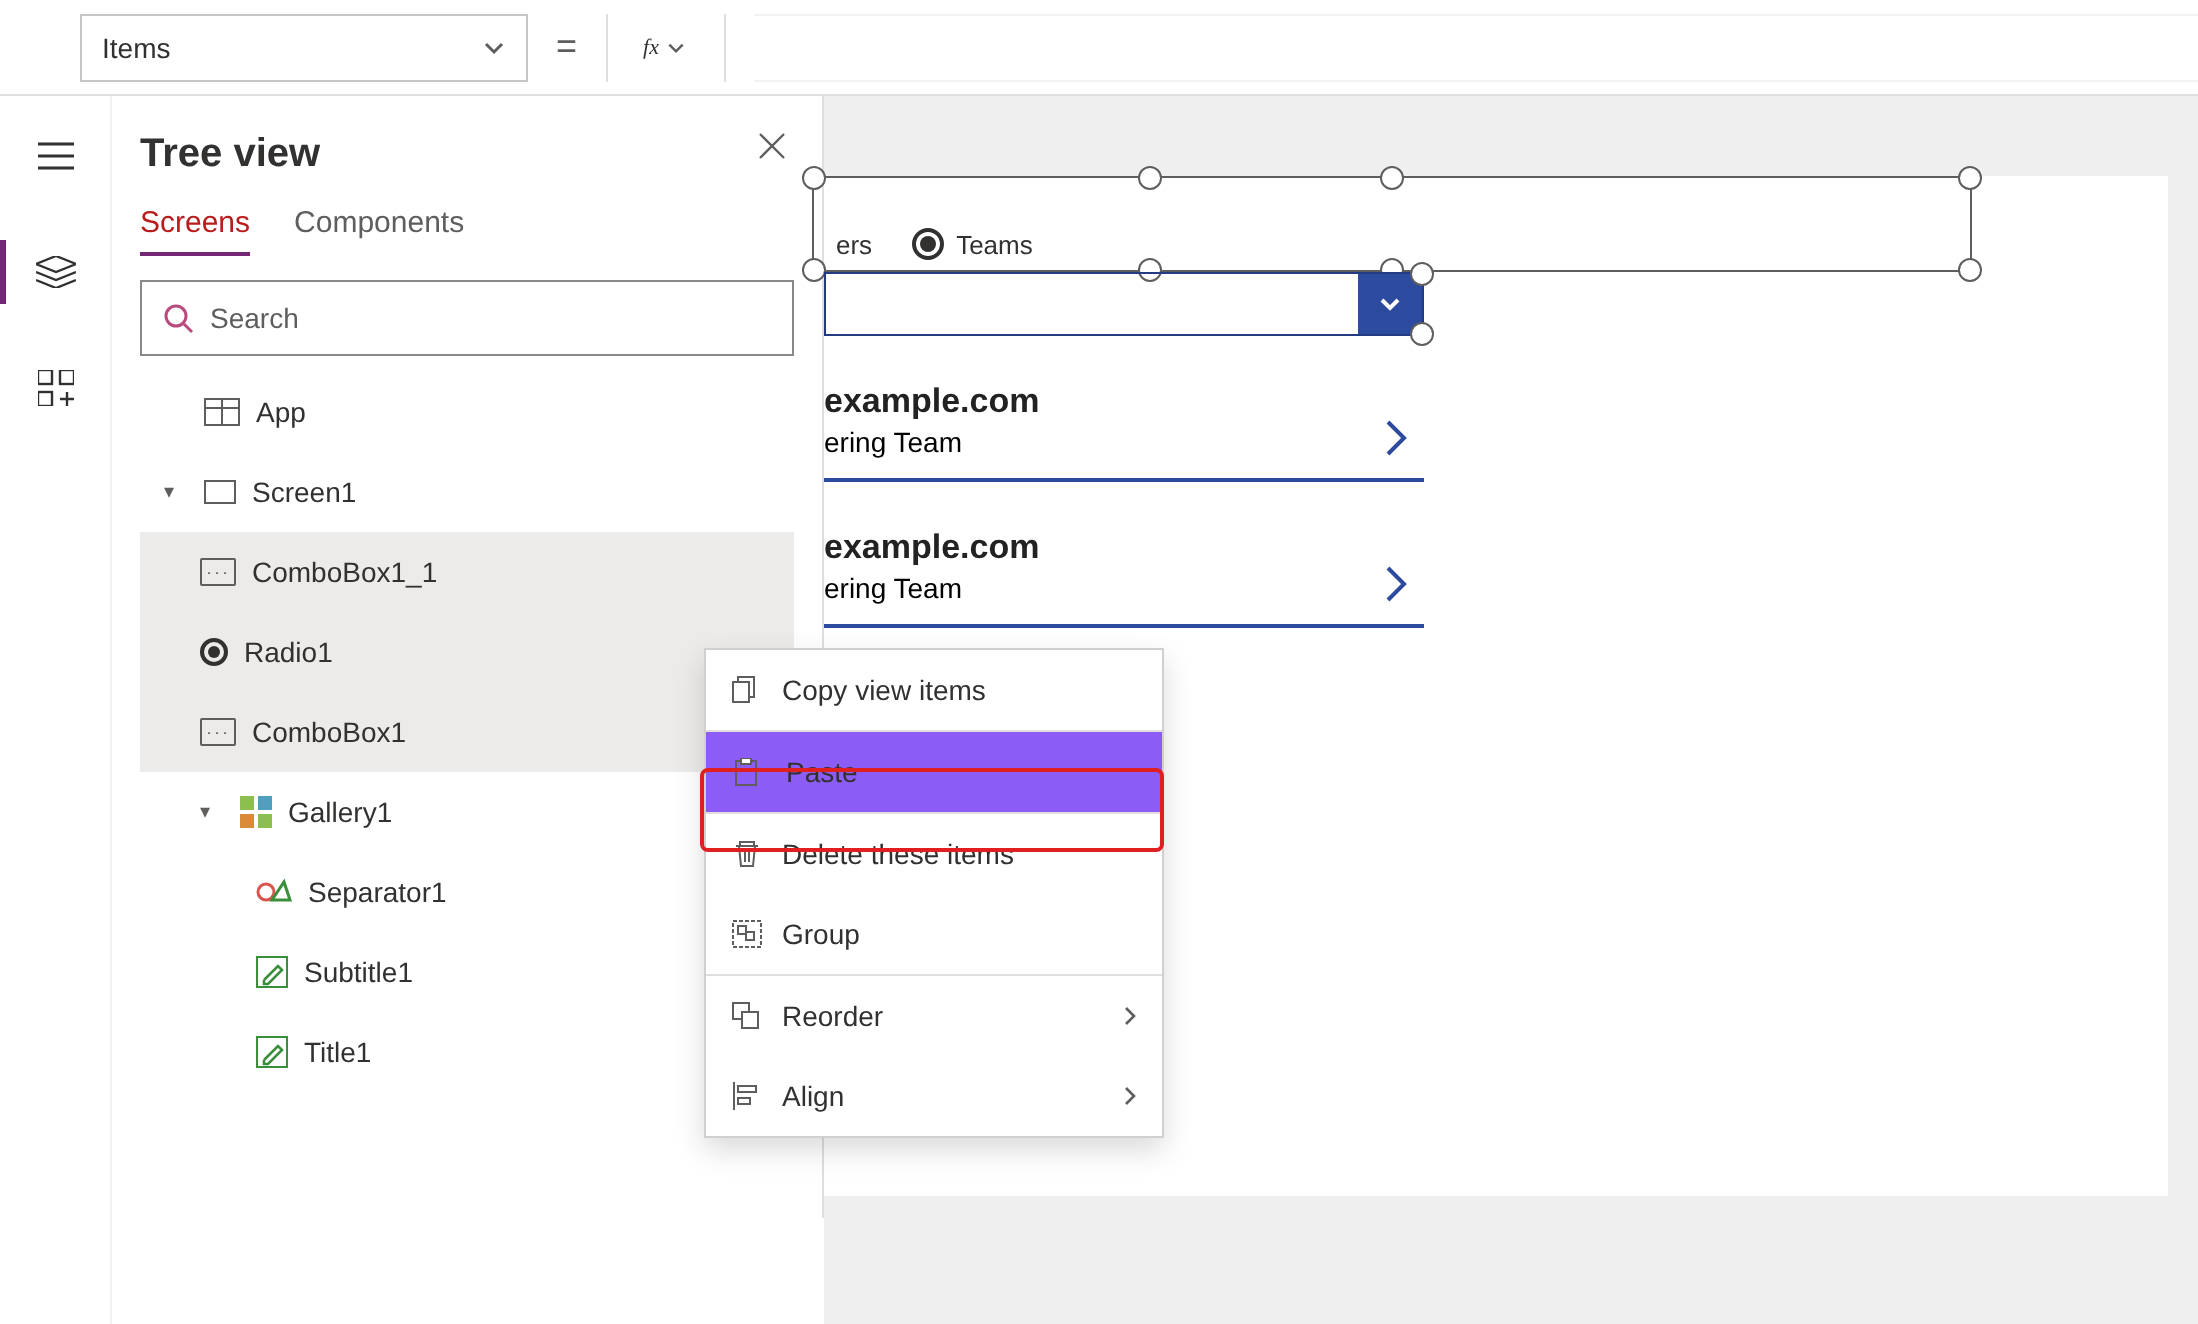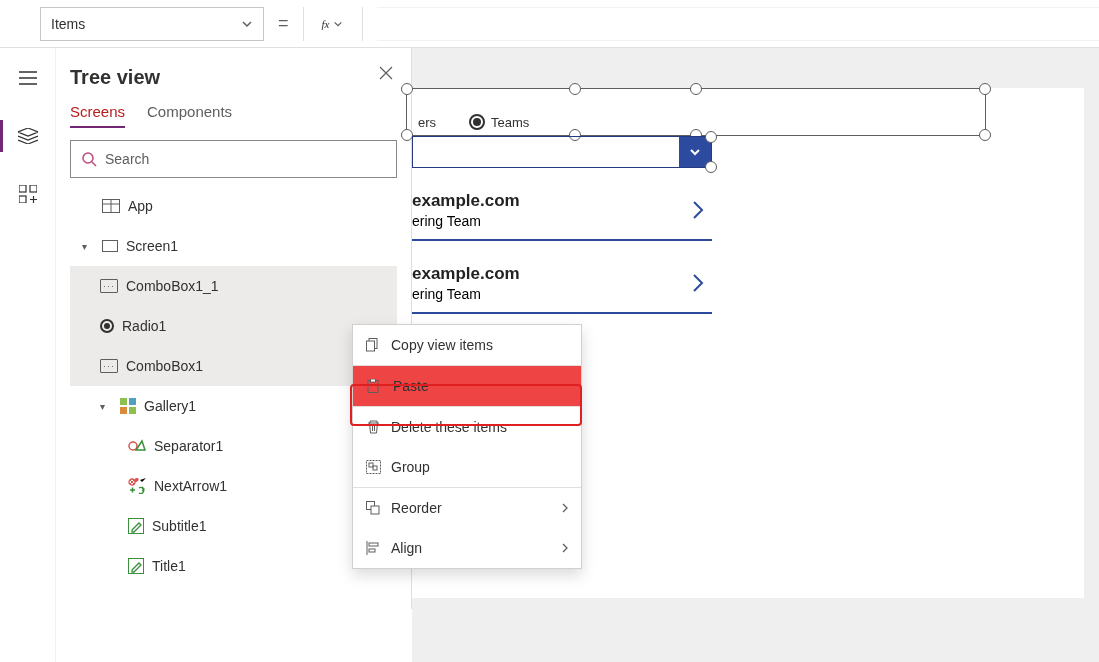--- a/index.html
+++ b/index.html
@@ -36,40 +36,40 @@
   .indent1 { padding-left:30px; }
   .indent2 { padding-left:58px; }
   .icon-sq { width:18px; height:14px; border:1px solid #605e5c; border-radius:1px; display:inline-flex; align-items:center; justify-content:center; font-size:9px; letter-spacing:1px; color:#605e5c;}
   .icon-radio { width:14px; height:14px; border:2px solid #323130; border-radius:50%; display:inline-flex; align-items:center; justify-content:center;}
   .icon-radio::after{content:''; width:6px; height:6px; background:#323130; border-radius:50%;}
 
   
   .canvas-wrap { flex:1; background:#f0efef; padding:40px 0 0 0; position:relative; display:flex; justify-content:flex-start;}
   .canvas { width:672px; height:510px; background:#fff; margin-left:0; position:relative; }
 
-  .radio-group { position:absolute; left:-4px; top:14px; height:40px; width:580px; display:flex; align-items:center; gap:33px; padding-left:10px; font-size:13px;}
+  .radio-group { position:absolute; left:-4px; top:14px; height:40px; width:580px; display:flex; align-items:center; gap:20px; padding-left:10px; font-size:13px;}
   .radio-opt { display:flex; align-items:center; gap:6px; }
   .radio-circle { width:16px; height:16px; border:2px solid #323130; border-radius:50%; display:flex; align-items:center; justify-content:center;}
   .radio-circle.filled::after{content:'';width:8px;height:8px;background:#323130;border-radius:50%;}
   .sel-box { position:absolute; left:-6px; top:0; width:580px; height:48px; border:1px solid #605e5c; }
   .handle { width:12px; height:12px; background:#fff; border:1px solid #605e5c; border-radius:50%; position:absolute; }
 
   .combo { position:absolute; left:0; top:48px; width:300px; height:32px; border:1px solid #243a83; display:flex;}
   .combo .combo-input { flex:1 }
   .combo .combo-btn { width:32px; background:#2c4a9e; display:flex; align-items:center; justify-content:center; color:#fff;}
 
-  .gallery-item { position:absolute; left:0; width:300px; border-bottom:2px solid #2c4a9e; padding:8px 0 10px 0; display:flex; align-items:center; justify-content:space-between;}
+  .gallery-item { position:absolute; left:0; width:300px; border-bottom:2px solid #2c4a9e; padding:8px 0 10px 0; display:flex; align-items:flex-end; justify-content:space-between;}
   .gallery-item .title { font-size:17px; font-weight:600; color:#222;}
   .gallery-item .sub { font-size:14px; color:#000000; margin-top:2px;}
   .chev-next { color:#2c4a9e; font-size:22px; padding-right:6px;}
 
   
   .ctx { position:absolute; left:352px; top:324px; width:230px; background:#fff; border:1px solid #d2d0ce; box-shadow:0 6px 14px rgba(0,0,0,0.15); z-index:50;}
   .ctx-row { height:40px; display:flex; align-items:center; gap:10px; padding:0 12px; font-size:14px; color:#323130;}
-  .ctx-row.hover { background:#ef4444;gap:12px; }
+  .ctx-row.hover { background:#8b5cf6;gap:12px; }
   .ctx-row .spacer { flex:1 }
   .ctx-sep { height:1px; background:#e1dfdd; }
   .ctx-hl { position:absolute; left:-3px; top:59px; width:232px; height:42px; border:2px solid #e02020; border-radius:4px; pointer-events:none;}
   .ctx-icon { width:16px; display:flex; justify-content:center; color:#605e5c;}
 
   svg { display:block; }
 </style>
 </head>
 <body>
 
@@ -173,32 +173,20 @@
               <rect x="9" y="9" width="7" height="7" fill="#8cbf4f"></rect>
           </svg>
           <span>Gallery1</span>
         </div>
         <div class="tree-row indent2">
           <svg width="18" height="14" viewBox="0 0 18 14">
               <circle cx="5" cy="7" r="4" fill="none" stroke="#d9534f" stroke-width="1.5"></circle>
               <path d="M8 11 L14 2 L17 11 Z" fill="none" stroke="#3a8f3a" stroke-width="1.5"></path>
             </svg>
           <span>Separator1</span>
-        </div>
-        <div class="tree-row indent2">
-          <svg width="18" height="16" viewBox="0 0 18 16">
-            <circle cx="4" cy="4" r="3" fill="none" stroke="#d9534f" stroke-width="1.3"></circle>
-              <path d="M2 2l4 4M6 2l-4 4" stroke="#d9534f" stroke-width="1"></path>
-            <path d="M12 2l2 2l4-4" stroke="none"></path>
-              <path d="M10 4 C10 1 16 1 16 4 C16 7 10 9 10 9 C10 9 10 7 10 4" fill="#d9534f" transform="translate(1,-1) scale(0.6)"></path>
-            <path d="M2 12h5M4.5 9.5v5" stroke="#3a8f3a" stroke-width="1.5"></path>
-            <path d="M11 10a3 3 0 1 1 0 5" fill="none" stroke="#3a8f3a" stroke-width="1.3"></path>
-              <path d="M14 9l2 2-2 2" fill="none" stroke="#3a8f3a" stroke-width="1.3"></path>
-          </svg>
-          <span>NextArrow1</span>
         </div>
         <div class="tree-row indent2">
           <svg width="16" height="16" viewBox="0 0 16 16">
               <rect x="0.5" y="0.5" width="15" height="15" fill="none" stroke="#3a8f3a"></rect>
               <path d="M4 12l7-7 2 2-7 7H4v-2" fill="none" stroke="#3a8f3a" stroke-width="1.3"></path>
             </svg>
           <span>Subtitle1</span>
         </div>
         <div class="tree-row indent2">
           <svg width="16" height="16" viewBox="0 0 16 16">

